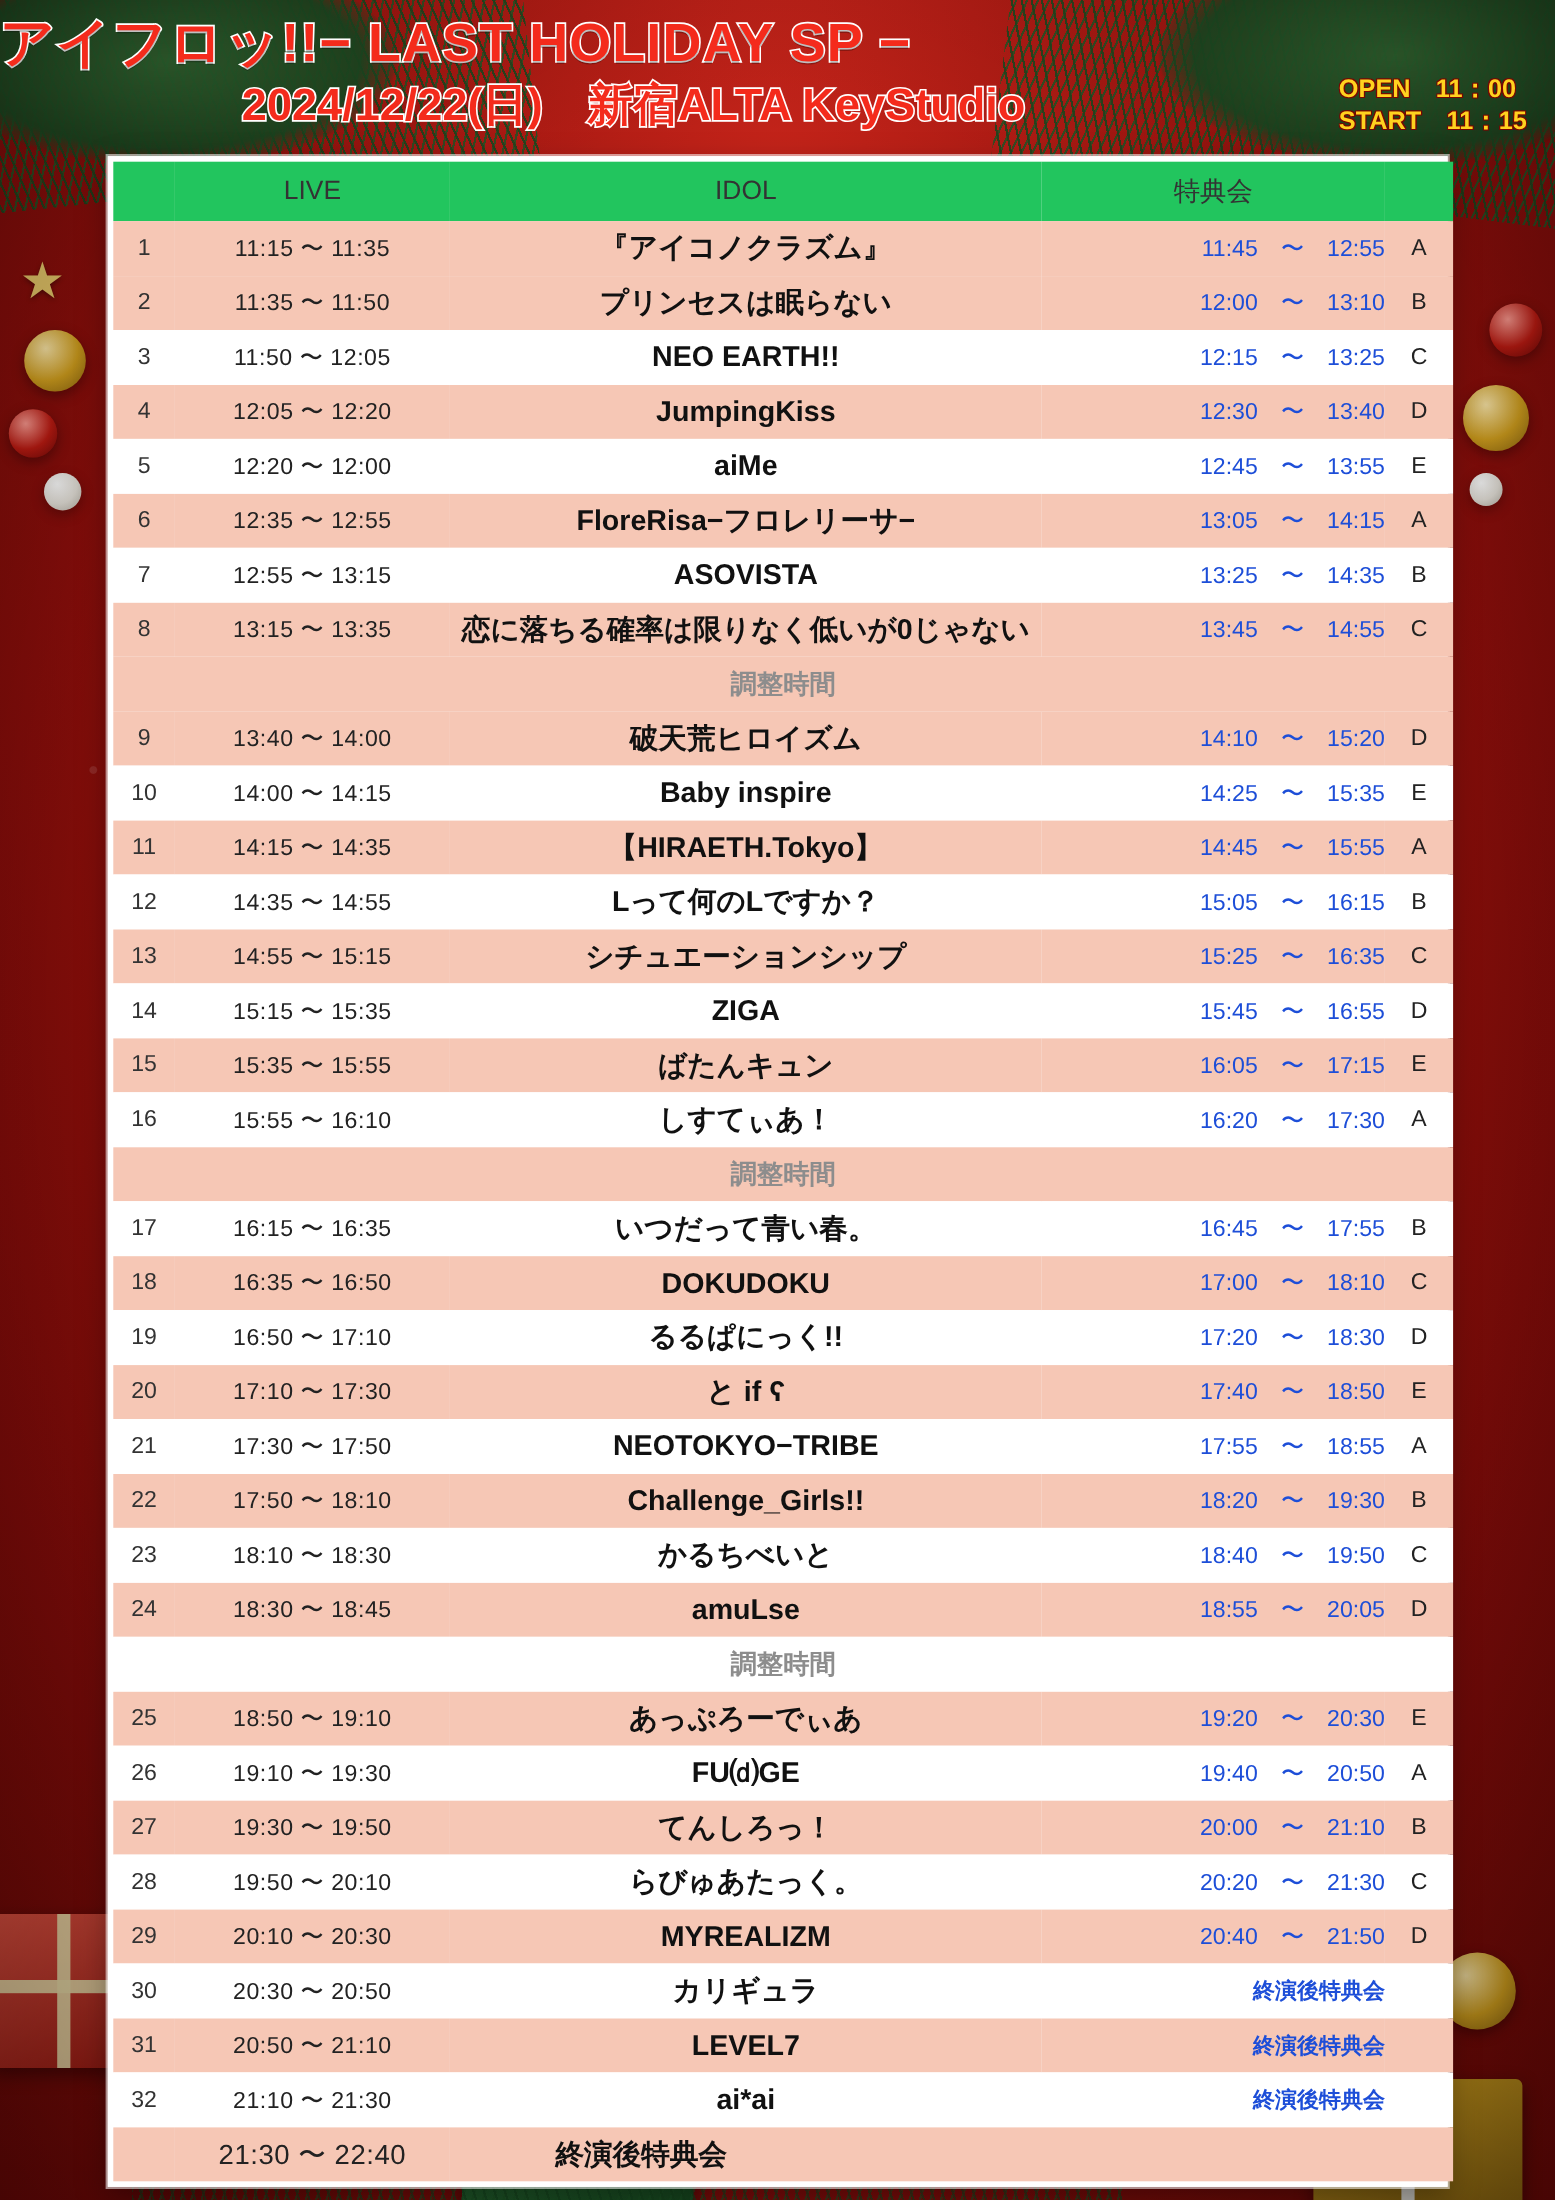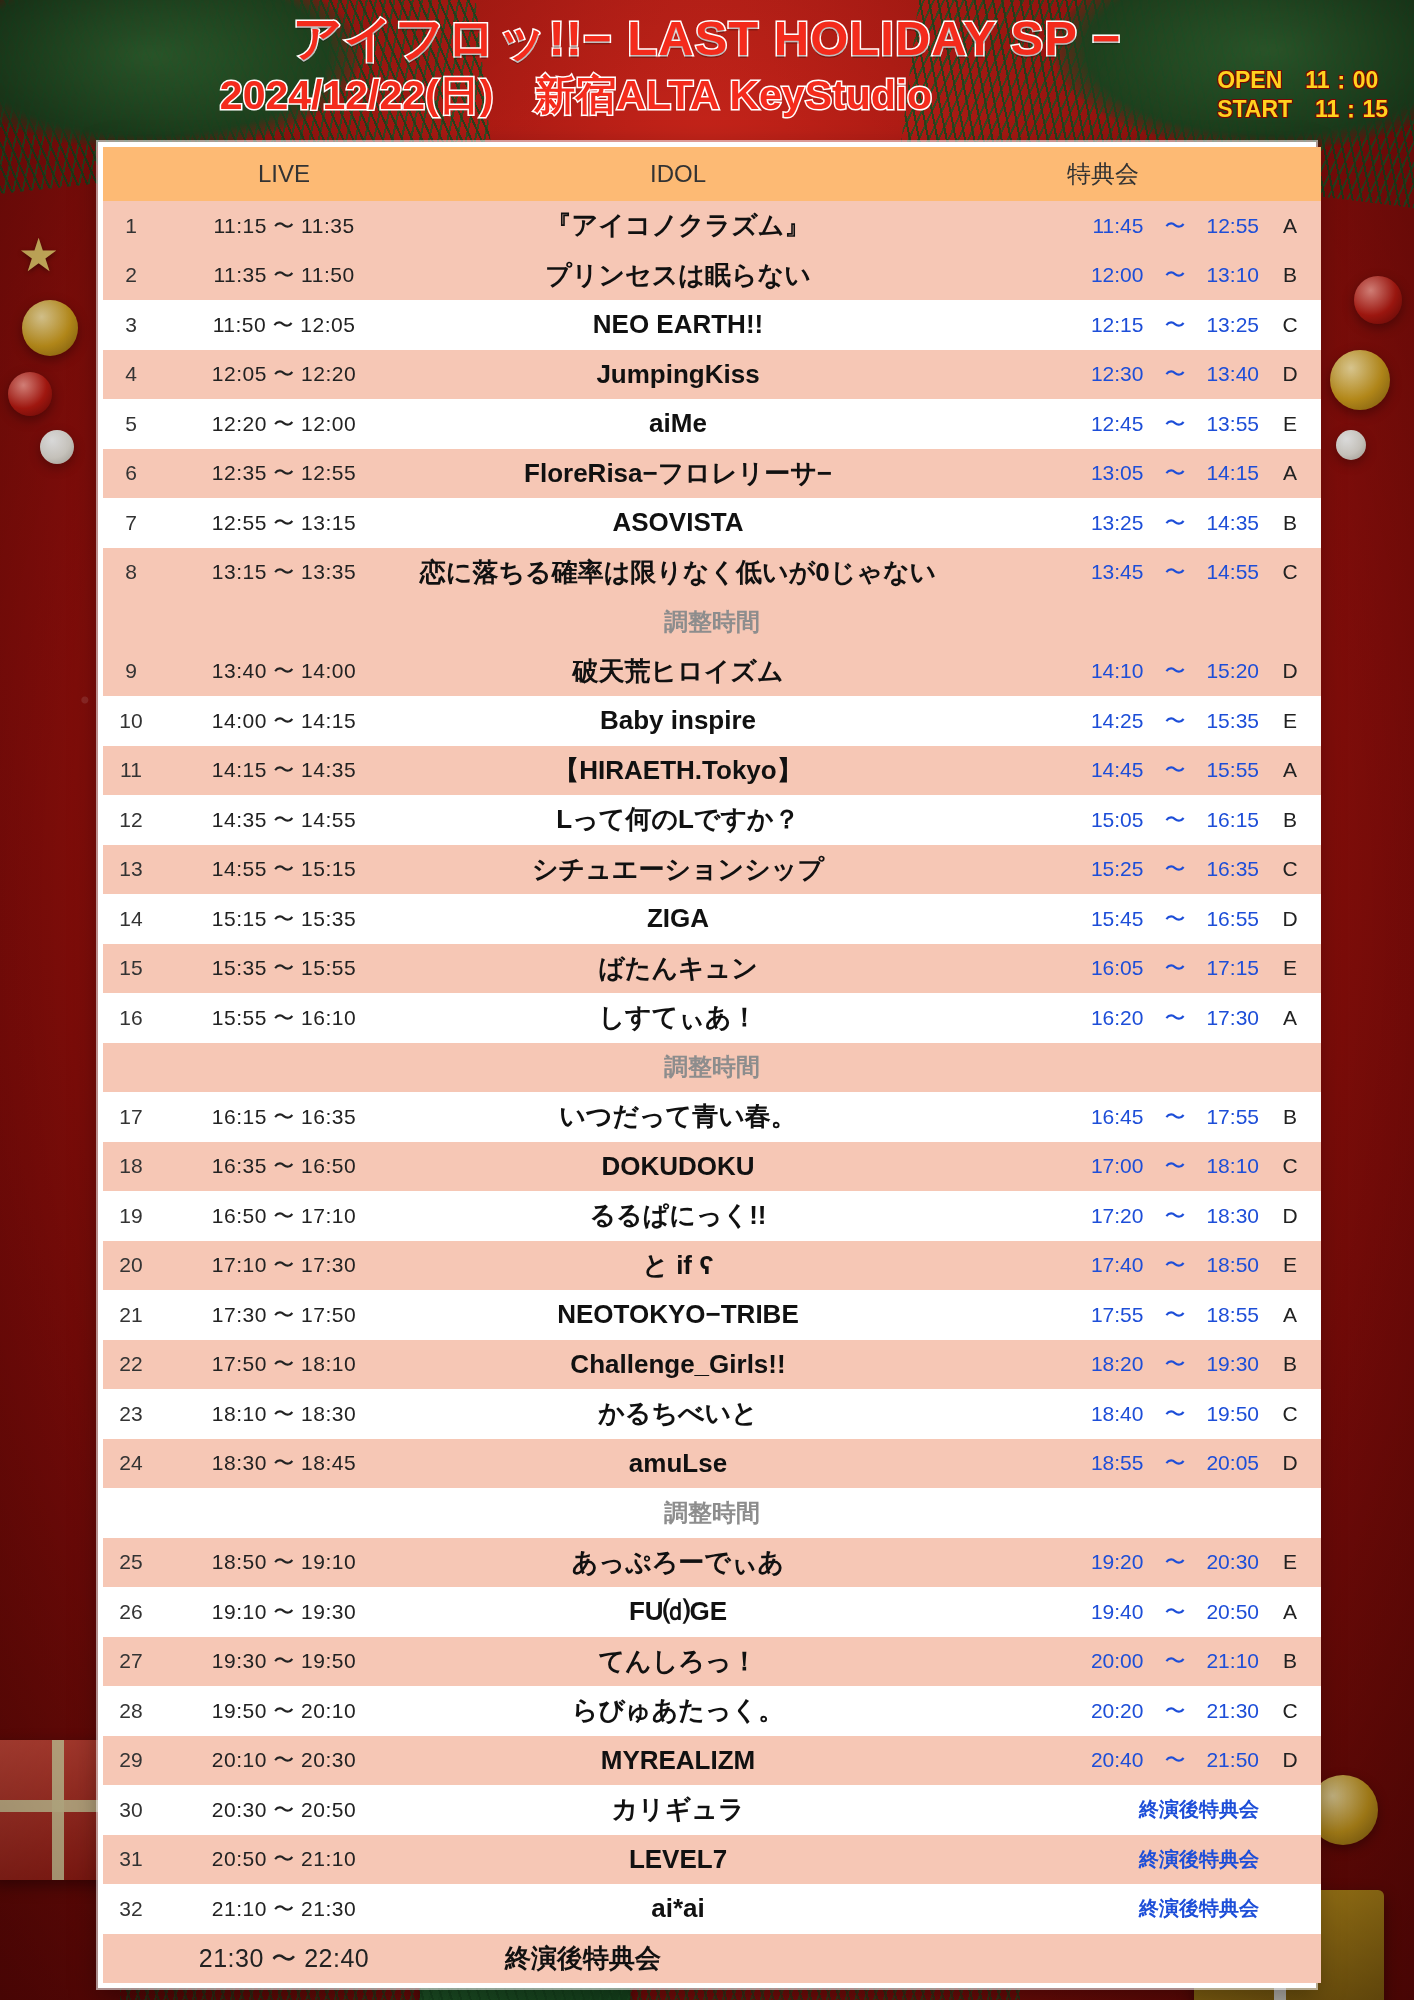--- a/index.html
+++ b/index.html
@@ -55,21 +55,21 @@
   }
   .ribbon-v { position:absolute; top:0; bottom:0; width:12px; background:#e8d9a6; opacity:.92; }
   .ribbon-h { position:absolute; left:0; right:0; height:12px; background:#e8d9a6; opacity:.92; }
 
   
   .header {
     position:absolute; top:0; left:0; width:1414px; height:132px;
     z-index:5;
   }
   .title-main {
-    position:absolute; top:6px; left:0; width:1414px; text-align:center;
+    position:absolute; top:6px; left:0; width:1414px; text-align:left;
     font-size:49px; font-weight:bold; letter-spacing:1px;
     color:#f42b1c;
     -webkit-text-stroke: 3px #ffffff;
     paint-order: stroke fill;
     text-shadow: 0 3px 0 rgba(0,0,0,.25);
     white-space:nowrap;
   }
   .title-sub {
     position:absolute; top:68px; left:0; width:1152px; text-align:center;
     font-size:41px; font-weight:bold;
@@ -98,21 +98,21 @@
   .row.alt { background:#f6c7b5; }
   .row.plain { background:#ffffff; }
 
   col.c-no    { width:56px; }
   col.c-live  { width:250px; }
   col.c-idol  { width:538px; }
   col.c-tk    { width:312px; }
   col.c-grp   { width:62px; }
 
   .hdr td {
-    background:#fdba74;
+    background:#22c55e;
     color:#333;
     font-size:24px;
     text-align:center;
     height:54px;
     font-weight:normal;
   }
   .no   { text-align:center; font-size:21px; color:#333; }
   .live { text-align:center; font-size:21px; color:#222; letter-spacing:.5px; white-space:nowrap;}
   .idol { text-align:center; font-size:26px; color:#111; font-weight:bold; }
   .tk   { text-align:right; font-size:21px; color:#1d4ed8; white-space:nowrap; }

